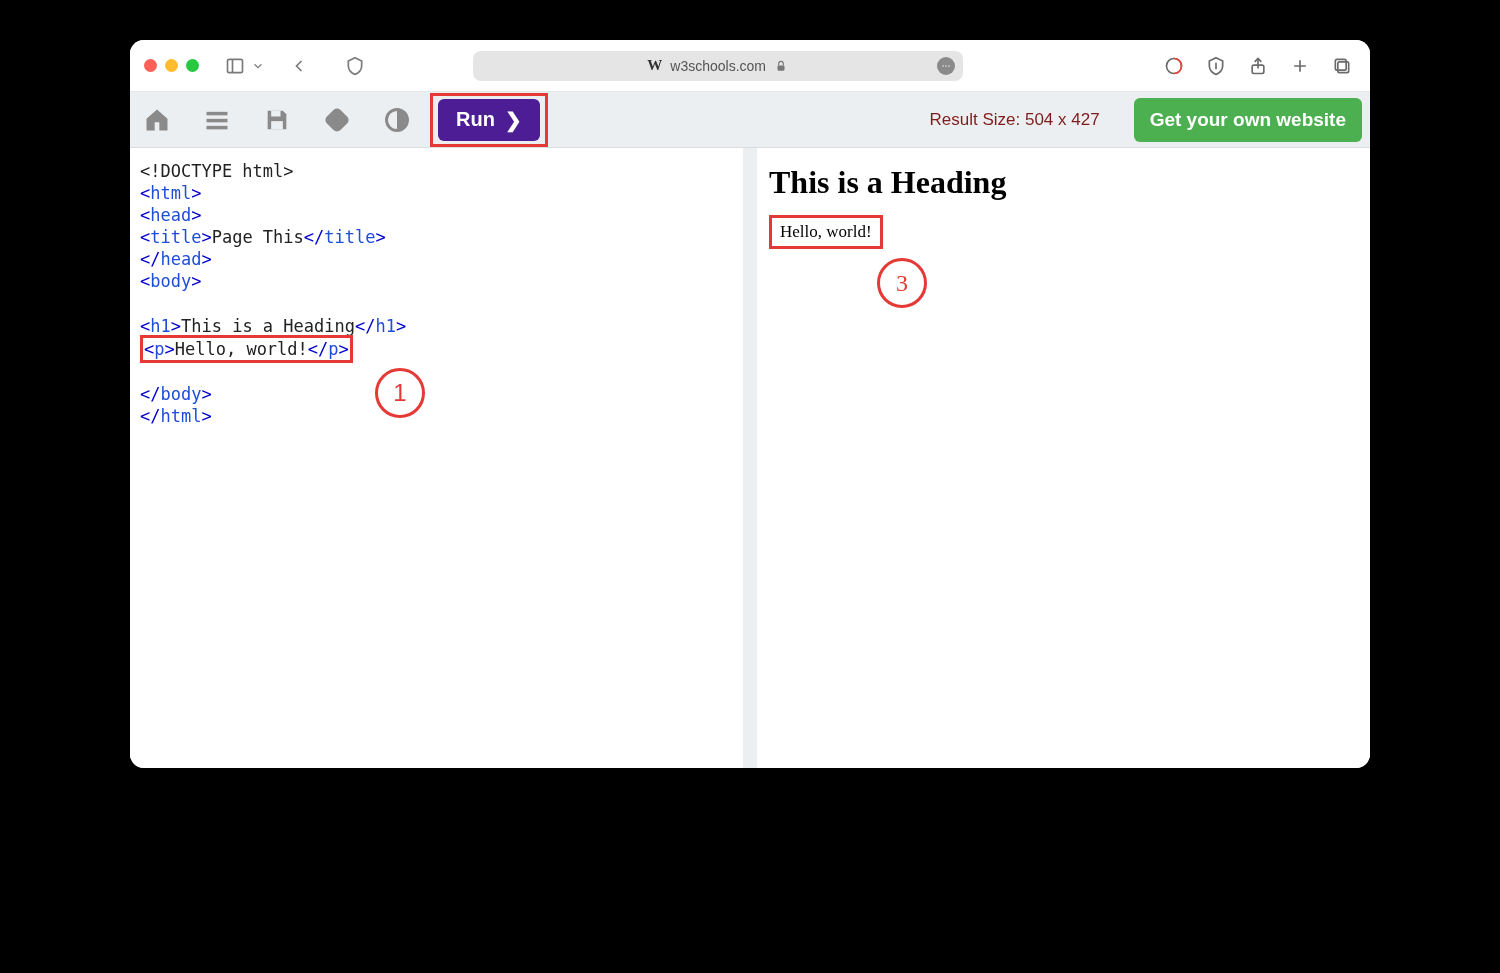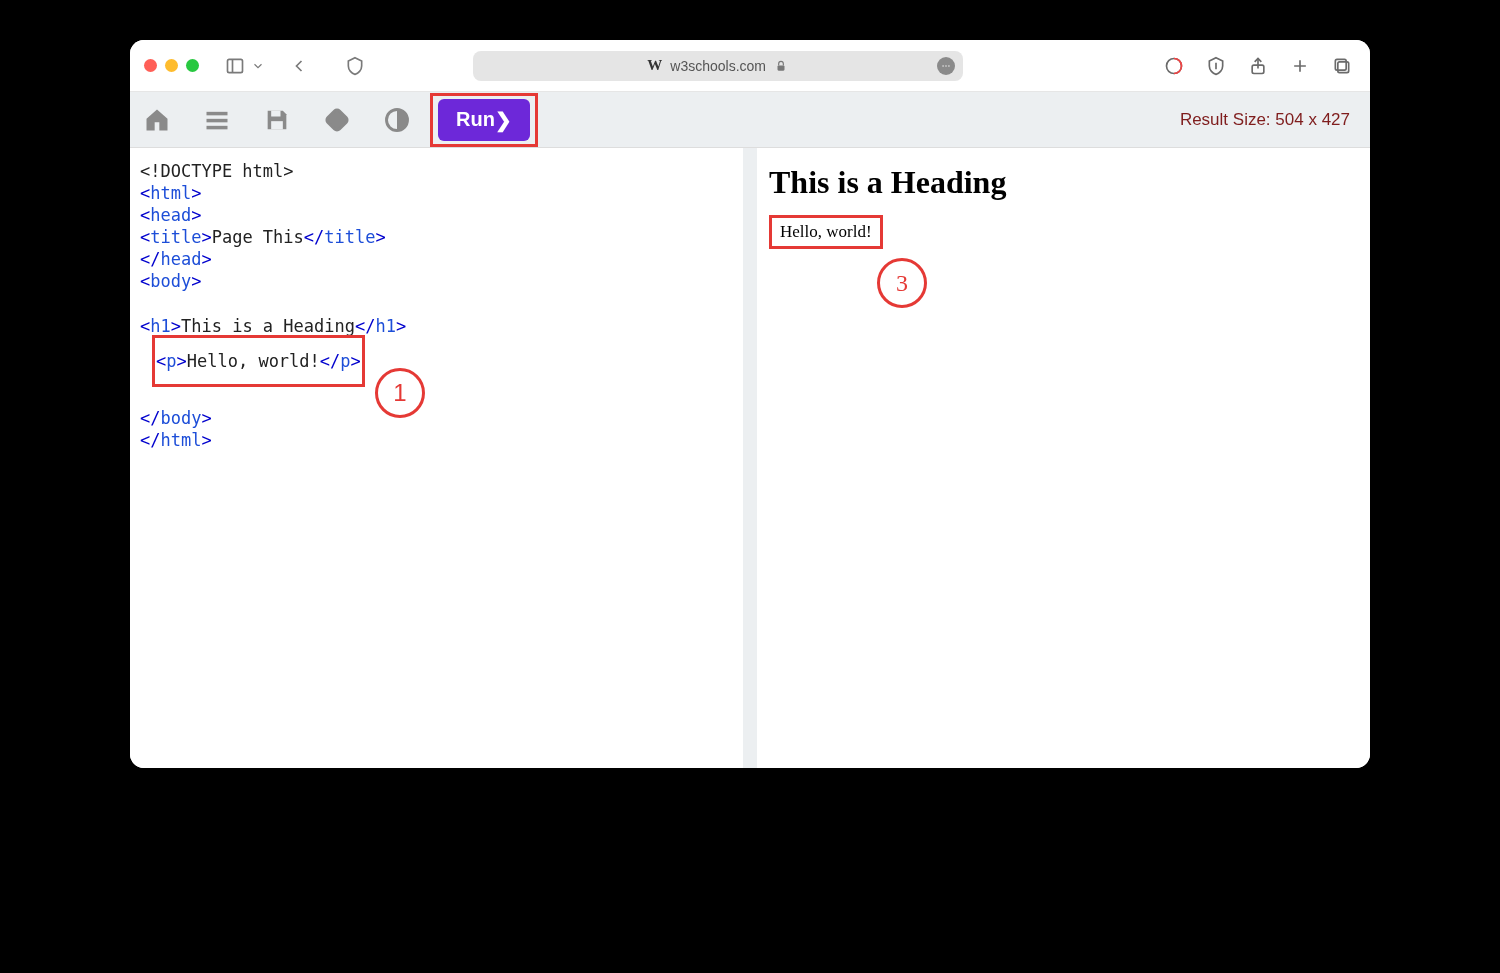--- a/index.html
+++ b/index.html
@@ -75,29 +75,29 @@
     gap: 22px;
     border-bottom:1px solid #ddd;
   }
   .tool {
     width:38px;height:38px;display:flex;align-items:center;justify-content:center;
     color:#8a8a8a;
   }
   .tool svg{width:28px;height:28px;fill:#8a8a8a;}
   .run-wrap { position:relative; }
   .run-btn {
-    background:#6d28d9;
+    background:#4c1d95;
     color:#fff;
     font-weight:bold;
     font-size:20px;
     border:none;
     border-radius:6px;
     height:42px;
     padding:0 18px;
-    display:flex;align-items:center;gap:0;
+    display:flex;align-items:center;gap:10px;
     cursor:pointer;
     justify-content:space-between;
   }
   .run-btn .chev{font-size:20px;font-weight:bold;}
   .run-highlight{
     position:absolute;
     top:-6px;left:-8px;right:-8px;bottom:-6px;
     border:3px solid #e53935;
   }
   .toolbar-spacer{flex:1;}
@@ -126,22 +126,22 @@
     line-height:1.3;
     padding:12px 10px;
     white-space:pre;
     color:#222;
   }
   .t-red{color:#1d4ed8;}
   .t-blue{color:#0000cd;}
   .code .hl{
     border:3px solid #e53935;
     display:inline-block;
-    padding:12px 1px;
-    margin:-2px 12px;
+    padding:0 1px;
+    margin:-2px 0;
   }
   .preview{
     padding:16px 12px;
     font-family: "Times New Roman", Times, serif;
     color:#000;
     position:relative;
   }
   .preview h1{font-size:32px;font-weight:bold;margin-bottom:14px;}
   .preview .p-hl{
     border:3px solid #e53935;display:inline-block;padding:4px 8px;font-size:17px;
@@ -275,20 +275,21 @@
     </div>
     <div class="run-wrap">
       <div class="run-highlight"></div>
       <button class="run-btn">
         <span>Run</span>
         <span class="chev">❯</span>
       </button>
     </div>
     <div class="toolbar-spacer"></div>
     <div class="result-size">Result Size: 504 x 427</div>
+    <button class="cta-btn">Get your own website</button>
   </div>
 
   <div class="content">
     <div class="pane left">
 <div class="code"><span>&lt;!DOCTYPE html&gt;</span>
 <span class="t-blue">&lt;</span><span class="t-red">html</span><span class="t-blue">&gt;</span>
 <span class="t-blue">&lt;</span><span class="t-red">head</span><span class="t-blue">&gt;</span>
 <span class="t-blue">&lt;</span><span class="t-red">title</span><span class="t-blue">&gt;</span><span>Page This</span><span class="t-blue">&lt;/</span><span class="t-red">title</span><span class="t-blue">&gt;</span>
 <span class="t-blue">&lt;/</span><span class="t-red">head</span><span class="t-blue">&gt;</span>
 <span class="t-blue">&lt;</span><span class="t-red">body</span><span class="t-blue">&gt;</span>

